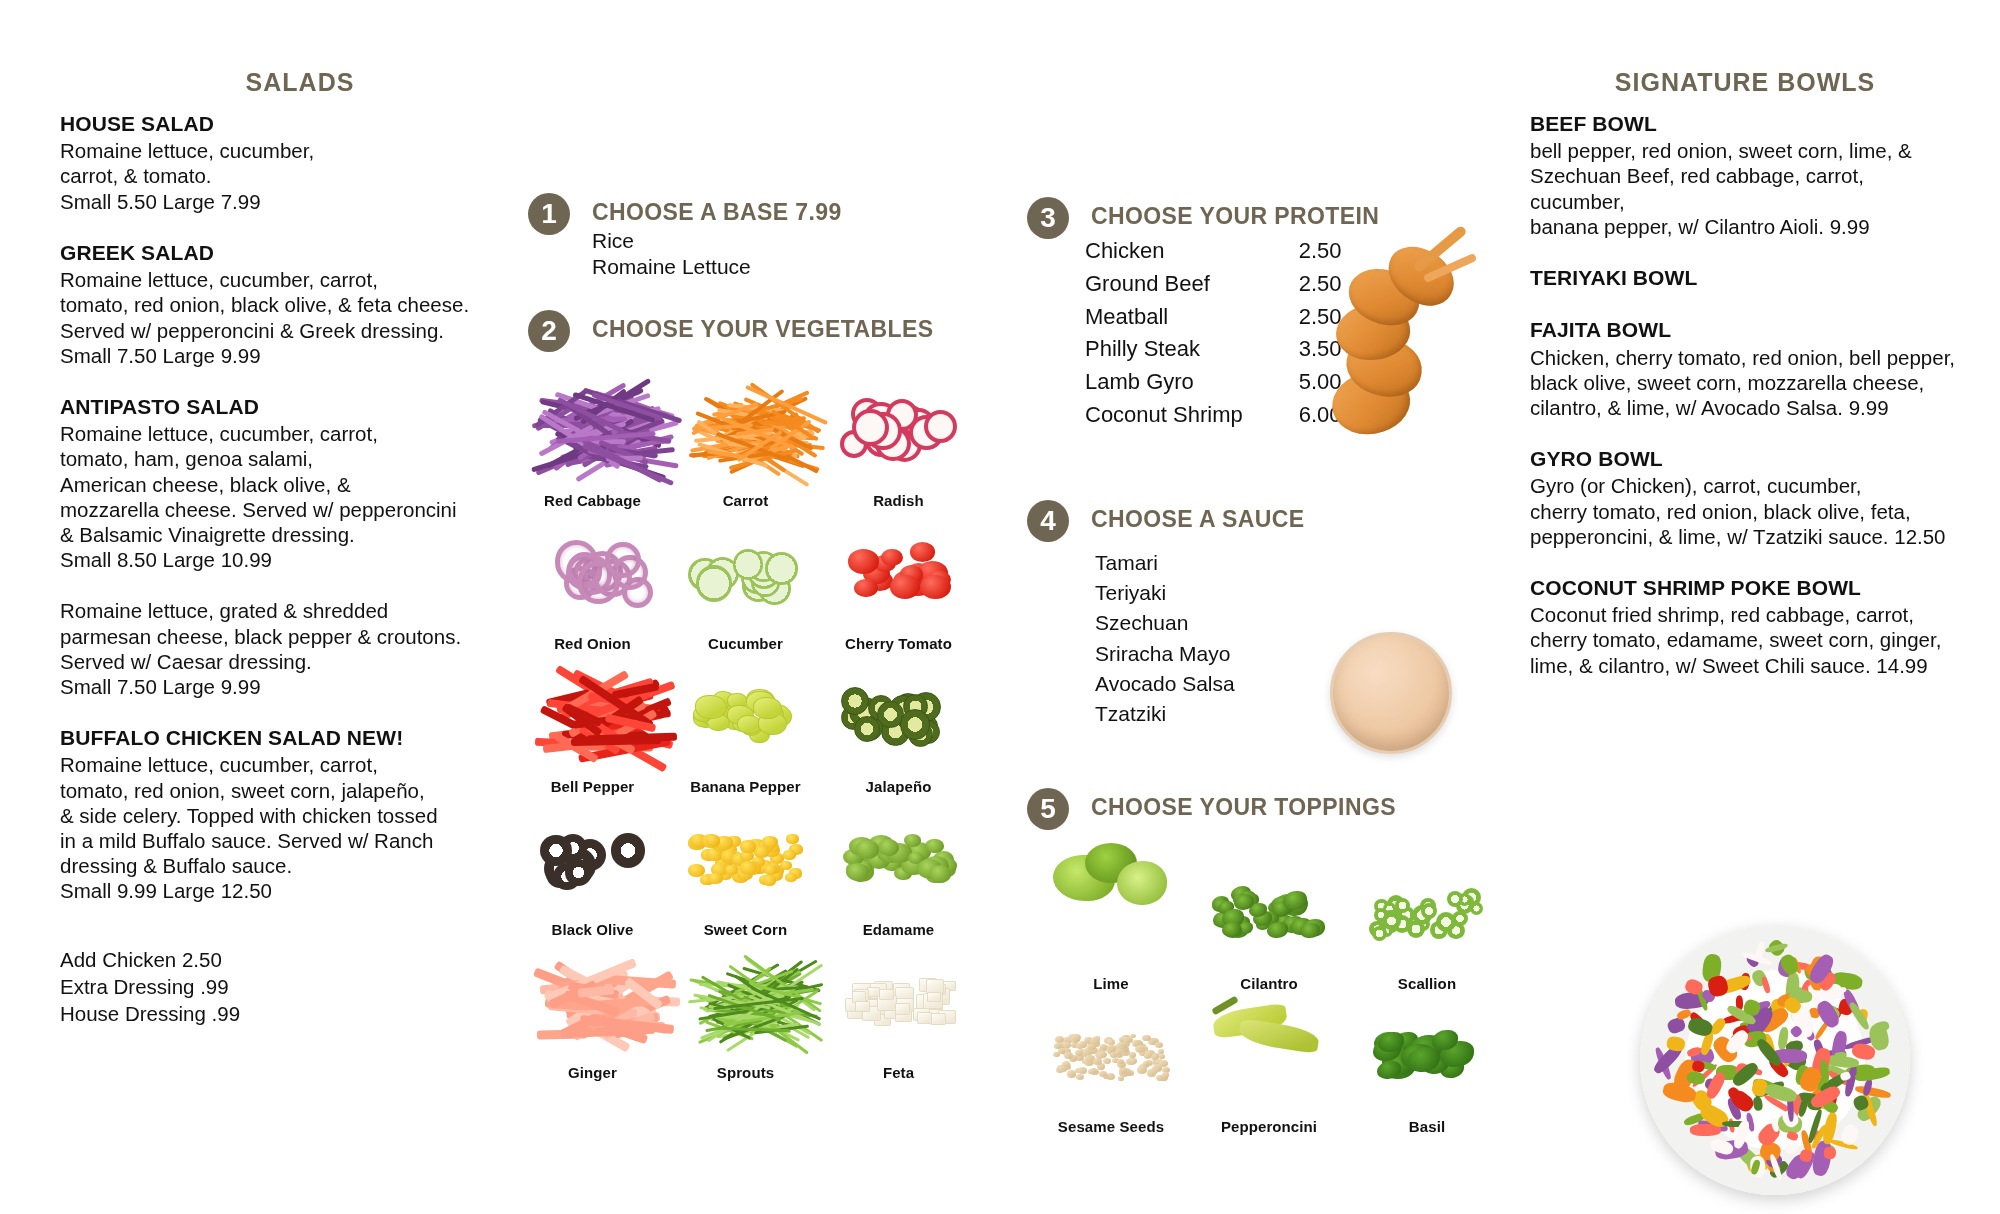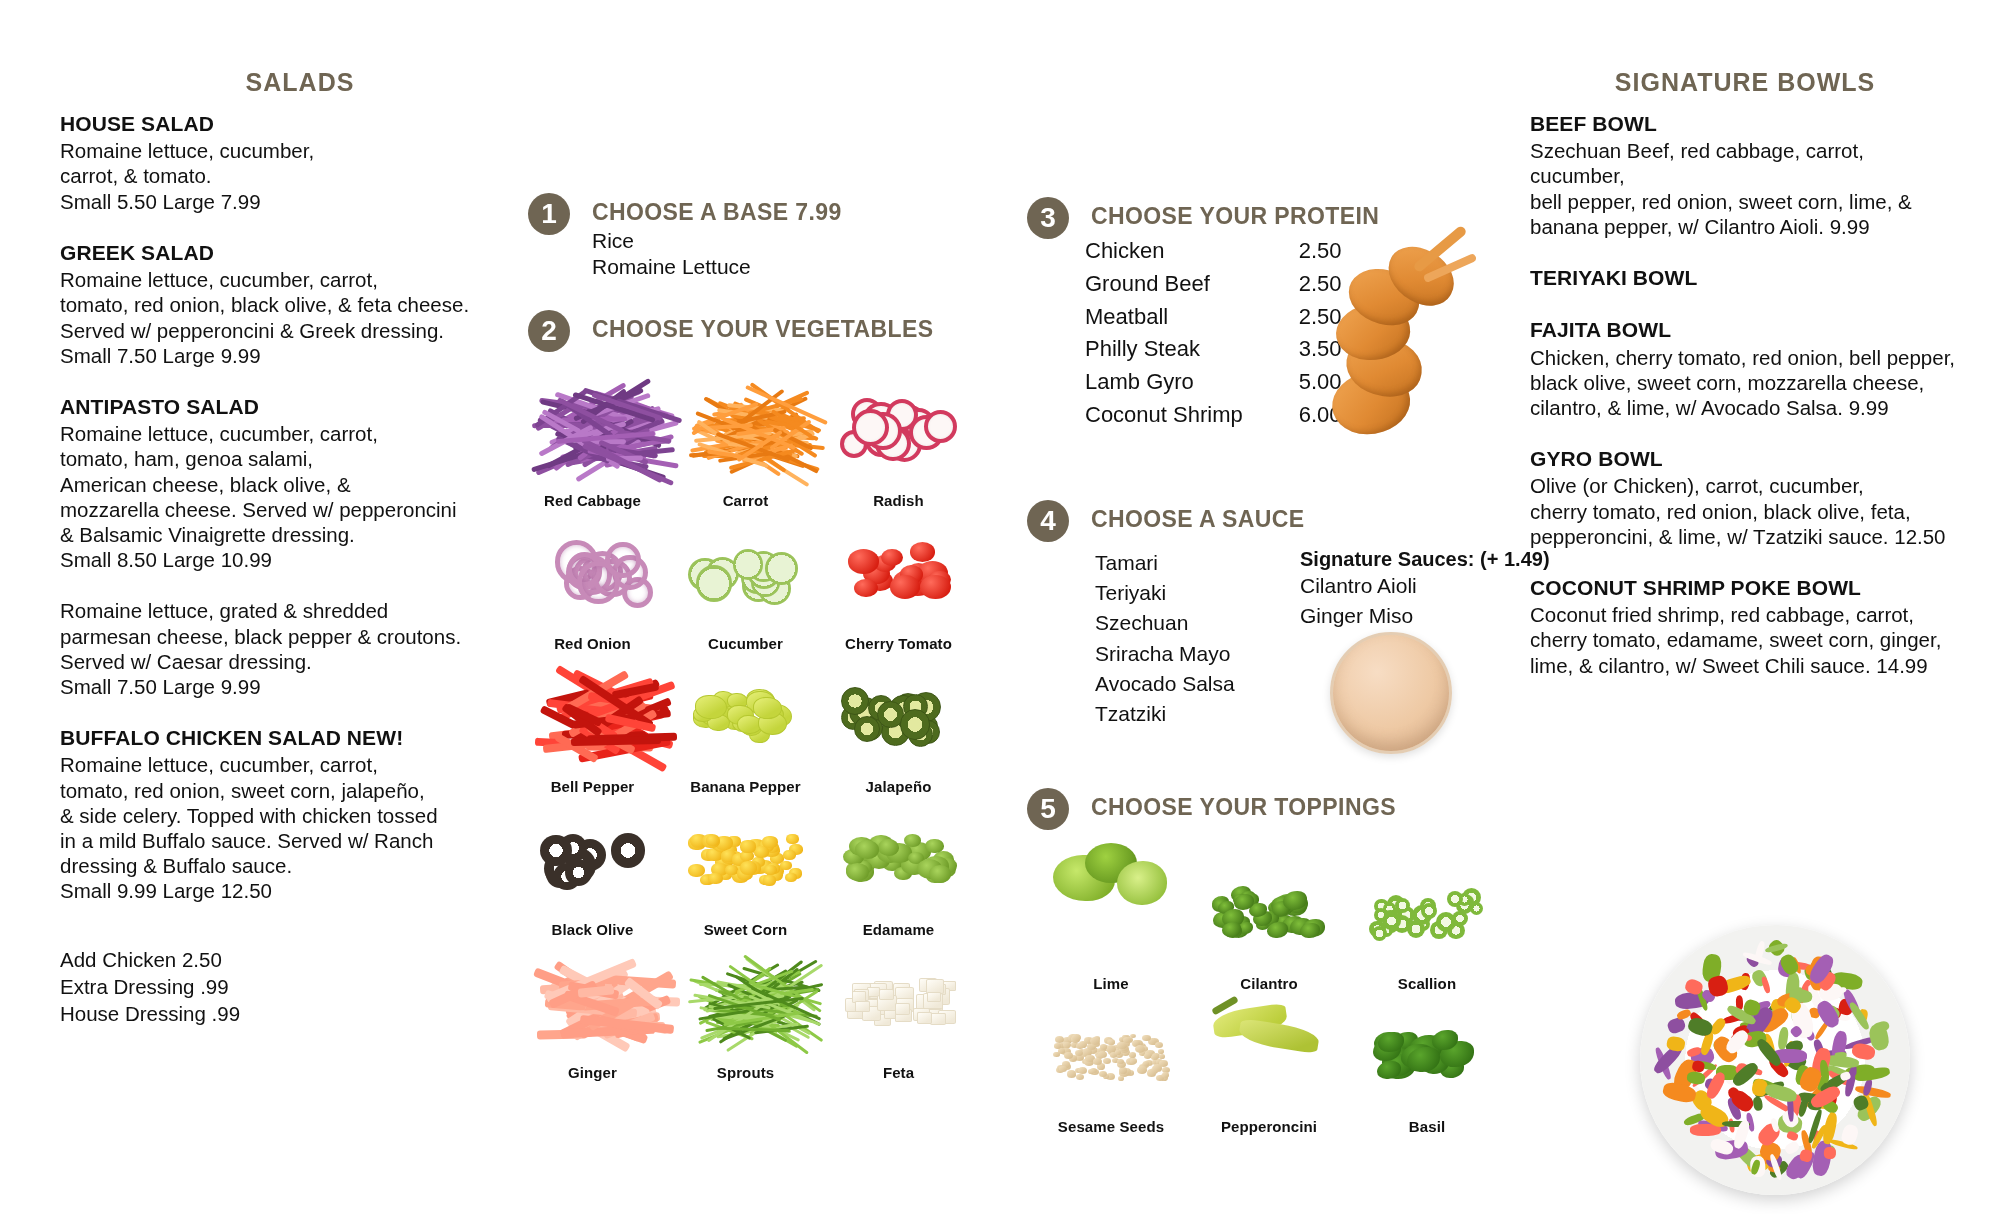--- a/index.html
+++ b/index.html
@@ -1003,27 +1003,20 @@
   </div>
   <div class="sauce-wrap">
     <div class="sauce-list" id="sauce-list">
         <div class="">Tamari</div>
         <div class="">Teriyaki</div>
         <div class="">Szechuan</div>
         <div class="">Sriracha Mayo</div>
         <div class="">Avocado Salsa</div>
         <div class="">Tzatziki</div>
       </div>
-    <div class="sig-sauce">
-      <div class="sig-title">Signature Sauces: (+ 1.49)</div>
-      <div id="sig-items">
-          <div class="sig-item">Cilantro Aioli</div>
-          <div class="sig-item">Ginger Miso</div>
-        </div>
-    </div>
   </div>
   <div class="sauce-bowl"></div>
 
   <div class="step5 step-row">
     <div class="step-badge">5</div>
     <div class="step-body">
       <div class="step-title">CHOOSE YOUR TOPPINGS</div>
     </div>
   </div>
   <div class="top-grid" id="top-grid">
@@ -1304,40 +1297,40 @@
       <div class="cell-label">Basil</div>
     </div>
     </div>
 
   <div class="bowls-col">
     <div class="col-heading">SIGNATURE BOWLS</div>
     <div id="bowl-items">
   <div class="item">
     <div class="item-name">BEEF BOWL</div>
     <div class="item-desc">
+            <div>bell pepper, red onion, sweet corn, lime, &amp;</div>
             <div>Szechuan Beef, red cabbage, carrot, cucumber,</div>
-            <div>bell pepper, red onion, sweet corn, lime, &amp;</div>
             <div>banana pepper, w/ Cilantro Aioli.  9.99</div>
           </div>
   </div>
   <div class="item">
     <div class="item-name">TERIYAKI BOWL</div>
   </div>
   <div class="item">
     <div class="item-name">FAJITA BOWL</div>
     <div class="item-desc">
             <div>Chicken, cherry tomato, red onion, bell pepper,</div>
             <div>black olive, sweet corn, mozzarella cheese,</div>
             <div>cilantro, &amp; lime, w/ Avocado Salsa.  9.99</div>
           </div>
   </div>
   <div class="item">
     <div class="item-name">GYRO BOWL</div>
     <div class="item-desc">
-            <div>Olive (or Chicken), carrot, cucumber,</div>
+            <div>Gyro (or Chicken), carrot, cucumber,</div>
             <div>cherry tomato, red onion, black olive, feta,</div>
             <div>pepperoncini, &amp; lime, w/ Tzatziki sauce.  12.50</div>
           </div>
   </div>
   <div class="item">
     <div class="item-name">COCONUT SHRIMP POKE BOWL</div>
     <div class="item-desc">
             <div>Coconut fried shrimp, red cabbage, carrot,</div>
             <div>cherry tomato, edamame, sweet corn, ginger,</div>
             <div>lime, &amp; cilantro, w/ Sweet Chili sauce.  14.99</div>

